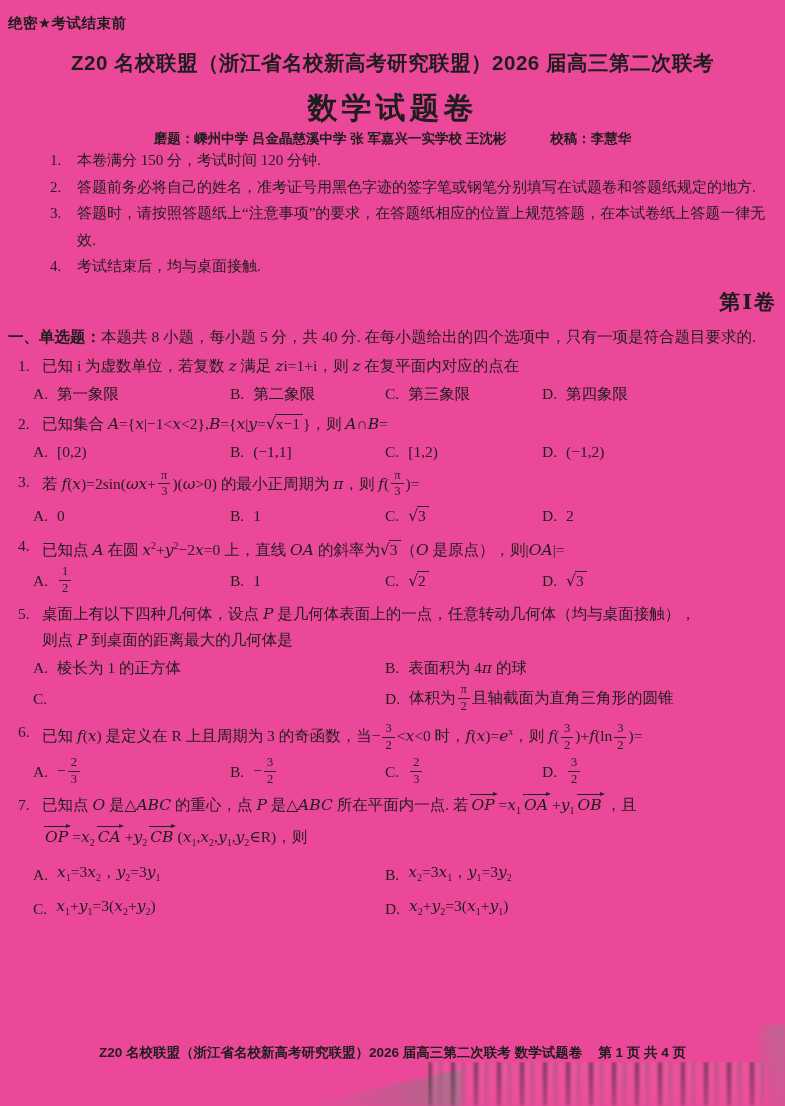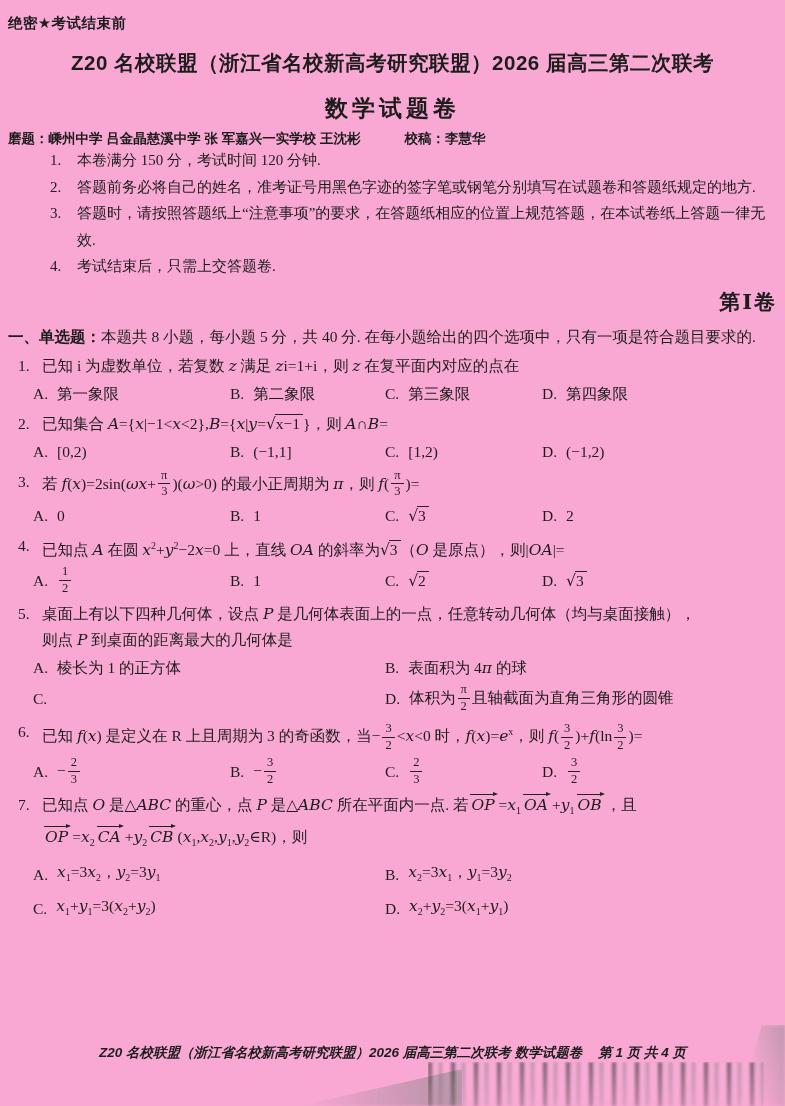--- a/index.html
+++ b/index.html
@@ -1,48 +1,48 @@
 <!DOCTYPE html>
 <html><head>
 <meta charset="utf-8">
 <style>
   html,body{margin:0;padding:0;background:#ffffff;}
   .page{
     position:relative;
     width:785px;height:1106px;
     margin:0 auto;
-    background:#f9a8d4;
+    background:#ec4899;
     color:#1d1d1d;
     overflow:hidden;
     font-family:"Liberation Serif","DejaVu Serif",serif;
   }
   .content{padding:14px 8px 0 8px;}
 
   
   .secret{
     font-family:"Liberation Sans","DejaVu Sans",sans-serif;
     font-weight:700;font-size:14.5px;letter-spacing:.5px;
   }
   .league{
     margin-top:16px;text-align:center;
     font-family:"Liberation Sans","DejaVu Sans",sans-serif;
     font-weight:800;font-size:20.5px;letter-spacing:.5px;line-height:27px;
   }
   .ptitle{
     margin-top:13px;text-align:center;
     font-family:"Liberation Sans","DejaVu Sans",sans-serif;
-    font-weight:900;font-size:23px;letter-spacing:4px;line-height:38px;
+    font-weight:900;font-size:30px;letter-spacing:4px;line-height:38px;
   }
   .credit1{
     margin-top:9px;text-align:center;
     font-family:"Liberation Sans","DejaVu Sans",sans-serif;
     font-weight:600;font-size:13.5px;line-height:17px;
   }
   .credit2{
-    margin-top:3px;display:flex;align-items:center;
+    margin-top:3px;display:flex;justify-content:center;align-items:center;
     font-family:"Liberation Sans","DejaVu Sans",sans-serif;
     font-weight:600;font-size:13.5px;line-height:17px;
   }
   .credit2 .far-gap{margin-left:44px;}
 
   
   .notice-label{
     margin-top:8px;
     font-family:"Liberation Sans","DejaVu Sans",sans-serif;
     font-weight:800;font-size:15px;line-height:20px;
@@ -100,21 +100,21 @@
   }
   .vec::after{
     content:'';position:absolute;top:-2.5px;right:0;width:0;height:0;
     border-left:5px solid #222;border-top:2.5px solid transparent;border-bottom:2.5px solid transparent;
   }
 
   
   .footer{
     position:absolute;left:0;right:0;top:1044px;
     text-align:center;font-size:13.5px;line-height:18px;
-    font-family:"Liberation Sans","DejaVu Sans",sans-serif;font-weight:600;font-style:italic;
+    font-family:"Liberation Sans","DejaVu Sans",sans-serif;font-weight:600;
   }
   .footer .fpage{margin-left:16px;}
 
   
   .smear{position:absolute;left:0;top:1025px;right:0;height:81px;pointer-events:none;}
   .smear-wedge{
     position:absolute;left:300px;top:44px;width:162px;height:37px;
     background:linear-gradient(to right, rgba(150,150,150,0), rgba(125,125,125,.55));
     clip-path:polygon(100% 0, 100% 100%, 0 100%);
     filter:blur(1.5px);
@@ -164,21 +164,21 @@
         <div class="note">
           <span class="note-num">2.</span>
           <span class="note-text">答题前务必将自己的姓名，准考证号用黑色字迹的签字笔或钢笔分别填写在试题卷和答题纸规定的地方.</span>
         </div>
         <div class="note">
           <span class="note-num">3.</span>
           <span class="note-text">答题时，请按照答题纸上“注意事项”的要求，在答题纸相应的位置上规范答题，在本试卷纸上答题一律无效.</span>
         </div>
         <div class="note">
           <span class="note-num">4.</span>
-          <span class="note-text">考试结束后，只需上交答题卷.</span>
+          <span class="note-text">考试结束后，均与桌面接触.</span>
         </div>
       </div>
 
     <div class="section-title">第Ⅰ卷</div>
 
     <div class="part-intro"><span class="part-label">一、单选题：</span><span>本题共 8 小题，每小题 5 分，共 40 分. 在每小题给出的四个选项中，只有一项是符合题目要求的.</span></div>
 
     <div id="questions">
         <div class="question">
           <div class="q-stemrow">

